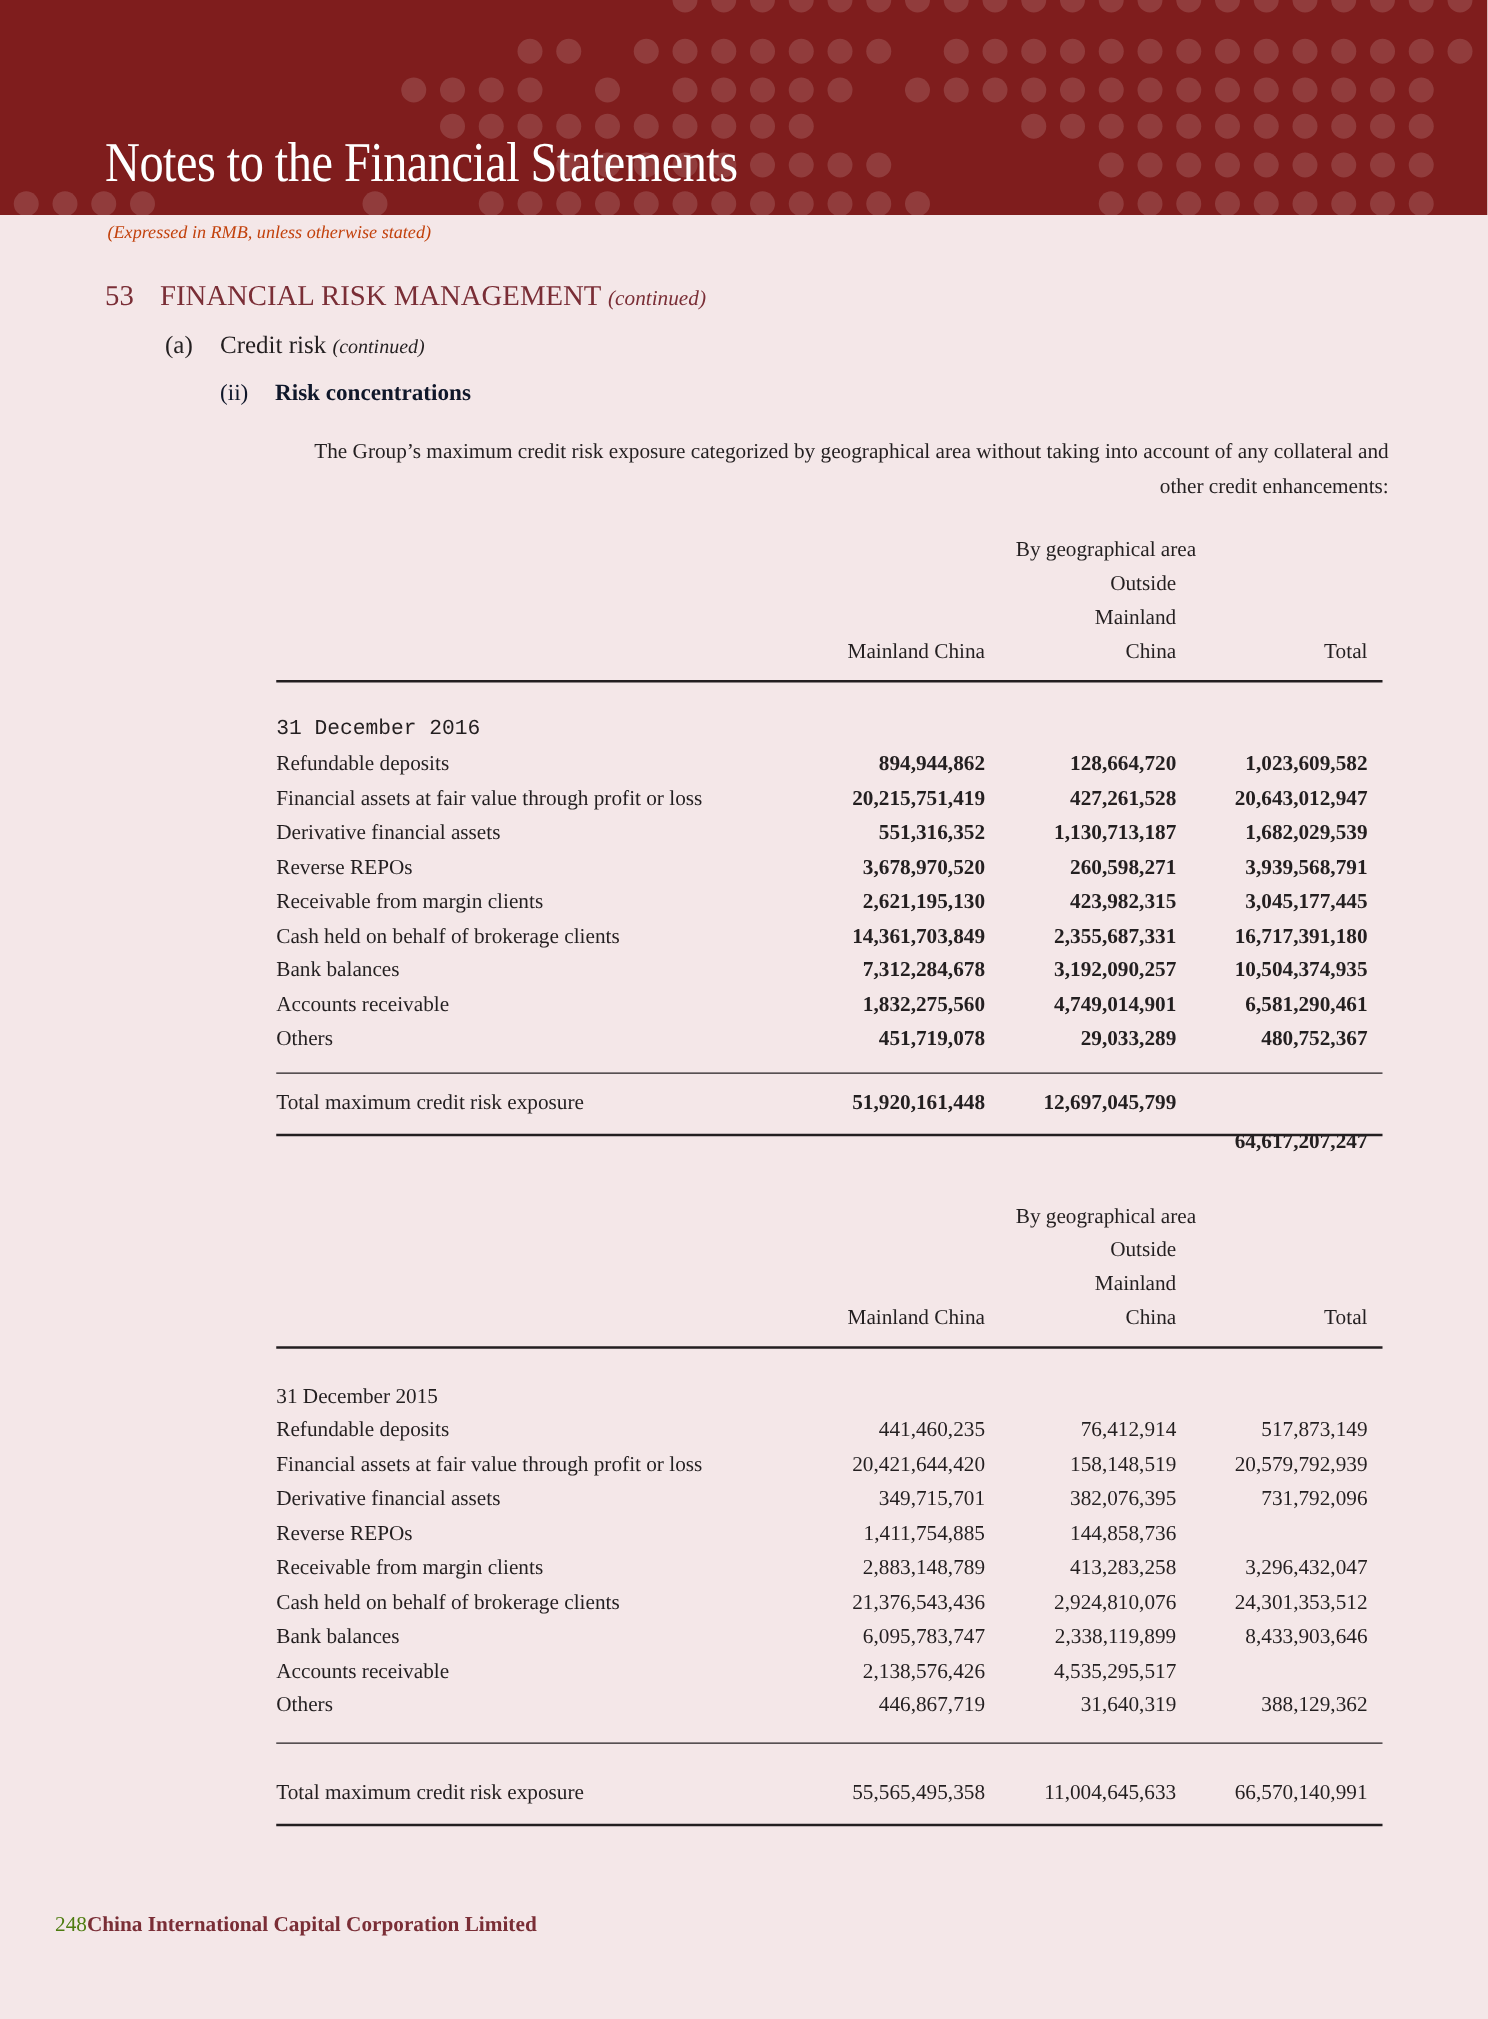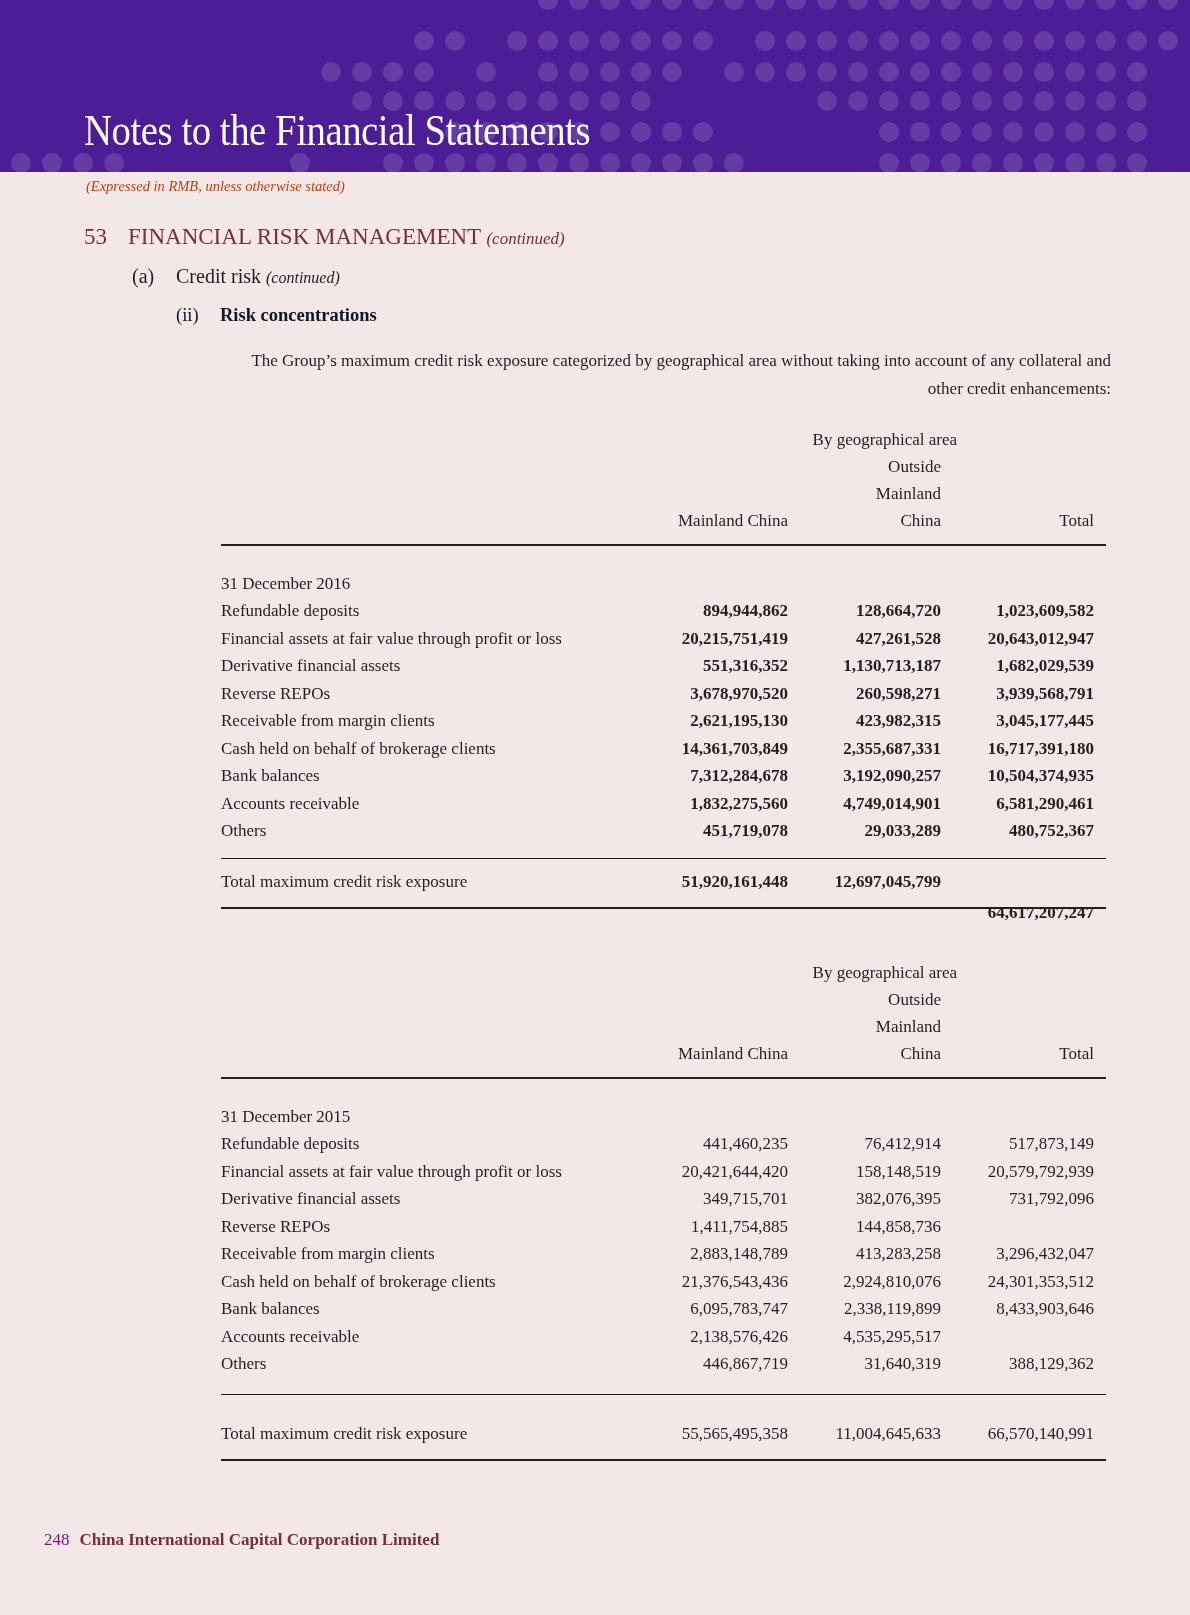--- a/index.html
+++ b/index.html
@@ -4,21 +4,21 @@
 <style>
   html, body { margin:0; padding:0; }
   body {
     width:1190px; height:1615px; position:relative; overflow:hidden;
     background:#f4e7e8;
     font-family:"Liberation Serif","DejaVu Serif",serif;
     color:#231f20;
   }
   .banner {
     position:absolute; left:0; top:0; width:1190px; height:172px;
-    background:#4c1d95; overflow:hidden;
+    background:#7f1d1d; overflow:hidden;
   }
   .banner svg { position:absolute; left:0; top:0; }
   .banner-title {
     position:absolute; left:84px; top:104px;
     font-size:45px; color:#ffffff; letter-spacing:-0.5px;
     font-family:"Liberation Serif","DejaVu Serif",serif;
     transform:scaleX(0.86); transform-origin:left top;
     white-space:nowrap;
   }
   .expressed {
@@ -47,21 +47,21 @@
   .c2 { left:0; width:720px; }
   .c3 { left:0; width:873px; }
   .rule { position:absolute; left:0; width:885px; border-top:2px solid #231f20; }
   .rule.thin { border-top:1.5px solid #231f20; }
   .row { position:absolute; left:0; width:885px; height:28px; }
   .row .label { position:absolute; left:0; white-space:nowrap; }
   .bold .col { font-weight:bold; }
   .footer {
     position:absolute; left:44px; top:1530px; font-size:17px; color:#7a2e36; white-space:nowrap; font-weight:bold;
   }
-  .footer .pg { display:inline-block; margin-right:10px; font-weight:normal; color:#701a75; }
+  .footer .pg { display:inline-block; font-weight:normal; color:#4d7c0f; }
 </style>
 </head>
 <body>
 
 <div class="banner">
   <svg id="dots" width="1190" height="172">
       <ellipse cx="548" cy="0" rx="10" ry="10" fill="#ffffff" fill-opacity="0.14"></ellipse>
       <ellipse cx="579" cy="0" rx="10" ry="10" fill="#ffffff" fill-opacity="0.14"></ellipse>
       <ellipse cx="610" cy="0" rx="10" ry="10" fill="#ffffff" fill-opacity="0.14"></ellipse>
       <ellipse cx="641" cy="0" rx="10" ry="10" fill="#ffffff" fill-opacity="0.14"></ellipse>
@@ -218,21 +218,21 @@
 
 <div class="tbl" style="top:430px;">
   <div class="col" style="top:0; left:0; width:736px;">By geographical area</div>
   <div class="col c2" style="top:27px;">Outside</div>
   <div class="col c2" style="top:54px;">Mainland</div>
   <div class="col c1" style="top:81px;">Mainland China</div>
   <div class="col c2" style="top:81px;">China</div>
   <div class="col c3" style="top:81px;">Total</div>
   <div class="rule" style="top:114px;"></div>
 
-  <div class="row" style="top:144px;">
+  <div class="row" style="top:144px;font-family:Liberation Mono, monospace;">
     <span class="label">31 December 2016</span>
   </div>
   <div class="row bold" style="top: 171px;">
       <span class="label">Refundable deposits</span>
       <span class="col c1">894,944,862</span>
       <span class="col c2">128,664,720</span>
       <span class="col c3">1,023,609,582</span>
     </div>
     <div class="row bold" style="top: 198.5px;">
       <span class="label">Financial assets at fair value through profit or loss</span>

